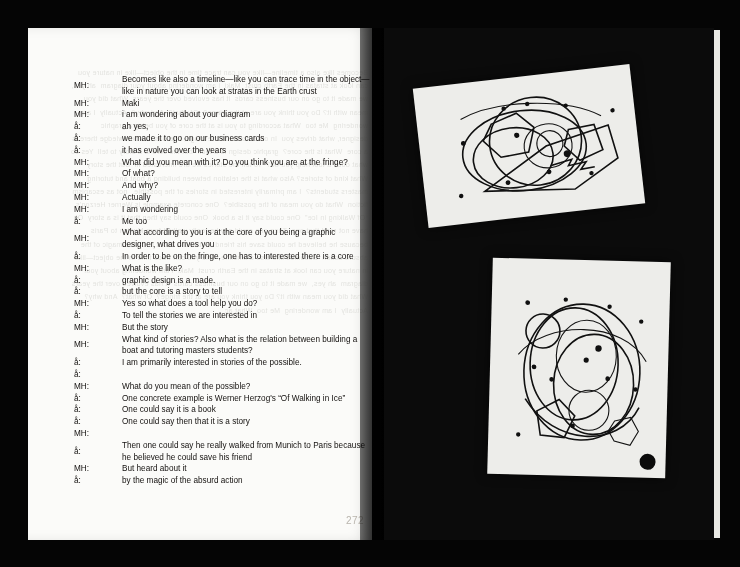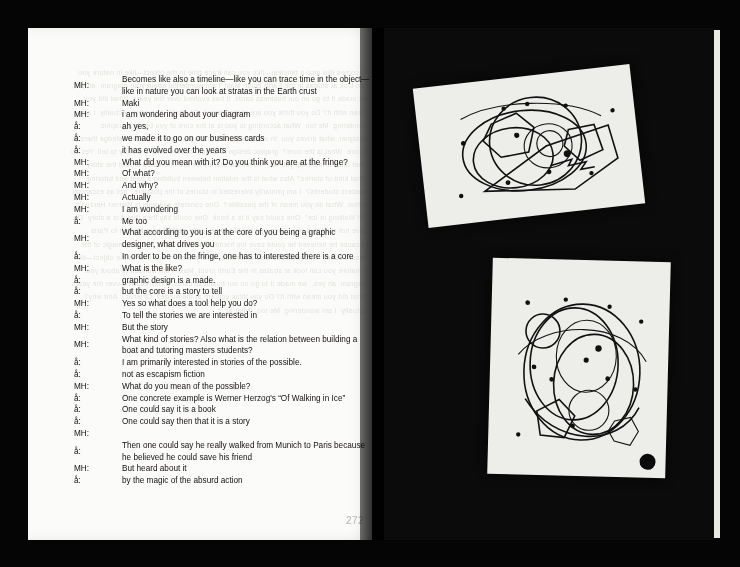--- a/index.html
+++ b/index.html
@@ -247,21 +247,20 @@
         <div class="line">
           <div class="speaker">MH:</div>
           <div class="utterance">What kind of stories? Also what is the relation between building a boat and tutoring masters students?</div>
         </div>
         <div class="line">
           <div class="speaker">å:</div>
           <div class="utterance">I am primarily interested in stories of the possible.</div>
         </div>
         <div class="line">
           <div class="speaker">å:</div>
-          <div class="utterance">not as escapism fiction</div>
         </div>
         <div class="line">
           <div class="speaker">MH:</div>
           <div class="utterance">What do you mean of the possible?</div>
         </div>
         <div class="line">
           <div class="speaker">å:</div>
           <div class="utterance">One concrete example is Werner Herzog's “Of Walking in Ice”</div>
         </div>
         <div class="line">

